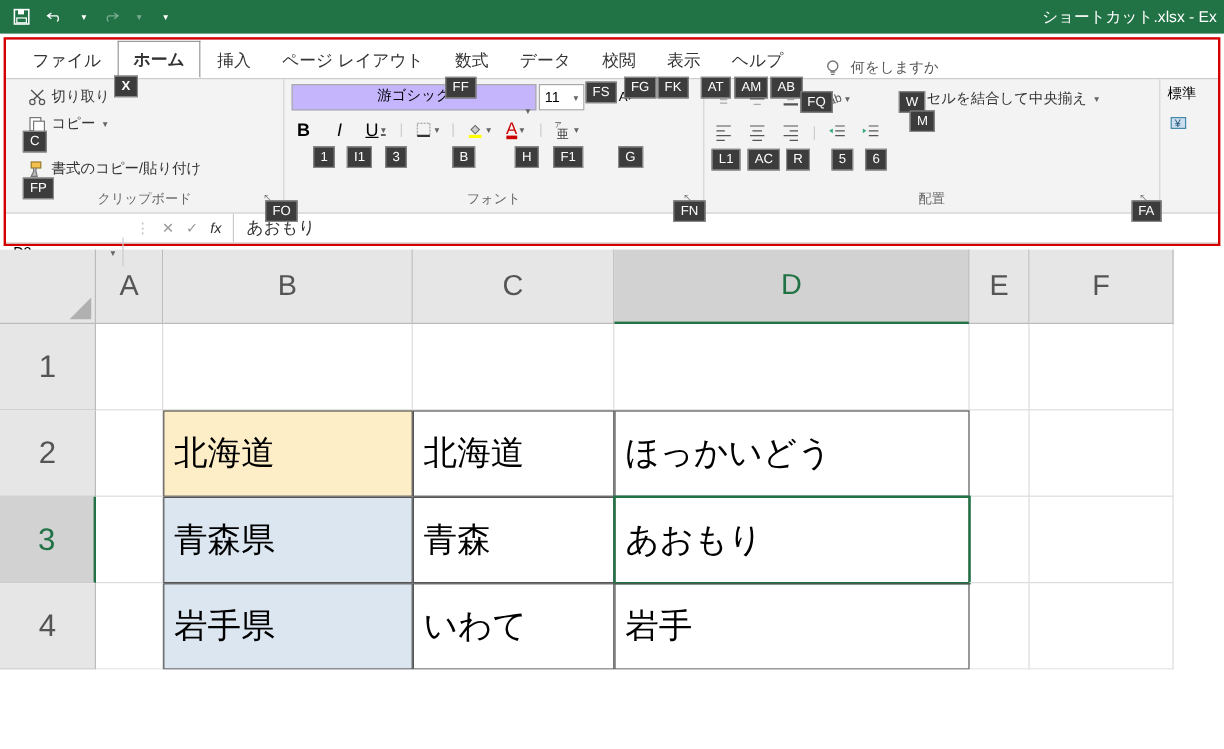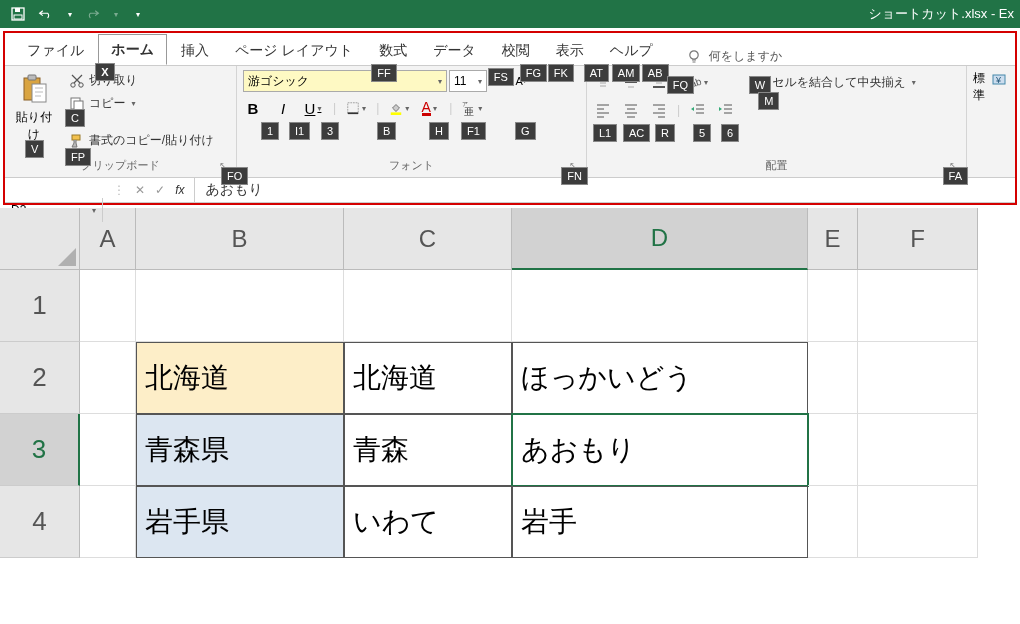--- a/index.html
+++ b/index.html
@@ -30,21 +30,21 @@
 .group-content { display: flex; flex: 1; }
 
 .btn-col { display: flex; flex-direction: column; gap: 2px; }
 .btn-row { display: flex; align-items: center; gap: 2px; }
 .btn { display: flex; align-items: center; gap: 4px; padding: 2px 4px; font-size: 12px; color: #333; }
 .btn-big { flex-direction: column; text-align: center; width: 46px; padding-top: 4px; }
 .btn-big .icon { width: 28px; height: 32px; }
 .icon { width: 16px; height: 16px; display: inline-flex; }
 .dd-arrow { font-size: 8px; color: #666; margin-left: 2px; }
 
-.font-select { background: #fef9c3; border: 1px solid #aaa; height: 22px; display: flex; align-items: center; padding: 0 4px; font-size: 12px; }
+.font-select { background: #c4b5fd; border: 1px solid #aaa; height: 22px; display: flex; align-items: center; padding: 0 4px; font-size: 12px; flex-direction: column; }
 .size-select { background: #fff; border: 1px solid #aaa; width: 38px; height: 22px; display: flex; align-items: center; padding: 0 4px; font-size: 12px; }
 
 .sq { width: 20px; height: 20px; display: inline-flex; align-items: center; justify-content: center; }
 .dialog-launcher { position: absolute; right: 2px; bottom: 2px; width: 14px; height: 14px; font-size: 10px; color: #666; }
 
 
 .formula-bar { display: flex; align-items: center; height: 26px; border-top: 1px solid #ccc; border-bottom: 1px solid #ccc; position: relative; }
 .name-box { width: 98px; border-right: 1px solid #ccc; padding: 0 6px; display: flex; align-items: center; justify-content: space-between; height: 100%; margin-top: 40px; }
 .fb-btns { display: flex; align-items: center; gap: 10px; padding: 0 10px; border-right: 1px solid #ccc; height: 100%; color: #999; }
 .fb-btns .fx { color: #333; font-style: italic; }
@@ -133,33 +133,20 @@
     <span>何をしますか</span>
     <span class="keytip" style="left:-20px;top:28px">FQ</span>
     <span class="keytip" style="left:62px;top:28px">W</span>
   </div>
 </div>
 
 <div class="ribbon">
 
   <div class="group" style="width:232px">
     <div class="group-content">
-      <div class="btn-big" style="position:relative">
-        <span class="icon">
-          <svg width="28" height="32" viewBox="0 0 28 32">
-                <rect x="4" y="4" width="16" height="22" fill="#d9a441" stroke="#8a6028"></rect>
-                <rect x="8" y="1" width="8" height="5" rx="1" fill="#bbb" stroke="#777"></rect>
-                <rect x="12" y="10" width="14" height="18" fill="#fff" stroke="#888"></rect>
-                <path d="M15 14h8M15 18h8M15 22h6" stroke="#bbb"></path>
-              </svg>
-        </span>
-        <div style="font-size:12px">貼り付け</div>
-        <span class="dd-arrow">▾</span>
-        <span class="keytip" style="left:14px;top:70px">V</span>
-      </div>
       <div class="btn-col" style="margin-left:8px;position:relative">
         <div class="btn">
           <span class="icon">
             <svg width="16" height="16" viewBox="0 0 16 16">
                   <circle cx="4" cy="12" r="2.2" fill="none" stroke="#555"></circle>
                   <circle cx="12" cy="12" r="2.2" fill="none" stroke="#555"></circle>
                   <path d="M5 10 L13 2 M11 10 L3 2" stroke="#555" stroke-width="1.2"></path>
                 </svg>
           </span>
           <span>切り取り</span>
@@ -331,21 +318,21 @@
           <span class="keytip" style="left:10px;top:22px">M</span>
         </div>
       </div>
     </div>
     <div class="group-label">配置</div>
     <span class="dialog-launcher">⤡</span>
     <span class="keytip" style="right:-2px;bottom:-8px">FA</span>
   </div>
 
   <div class="group" style="width:46px;border-right:none">
-    <div class="group-content" style="flex-direction:row;gap:6px">
+    <div class="group-content" style="flex-direction:column;gap:6px">
       <div style="font-size:12px">標準</div>
       <span class="sq">
         <svg width="18" height="18">
               <rect x="2" y="4" width="12" height="9" fill="#cde" stroke="#48a"></rect>
               <text x="5" y="12" font-size="9" fill="#257">¥</text>
             </svg>
       </span>
     </div>
   </div>
 

